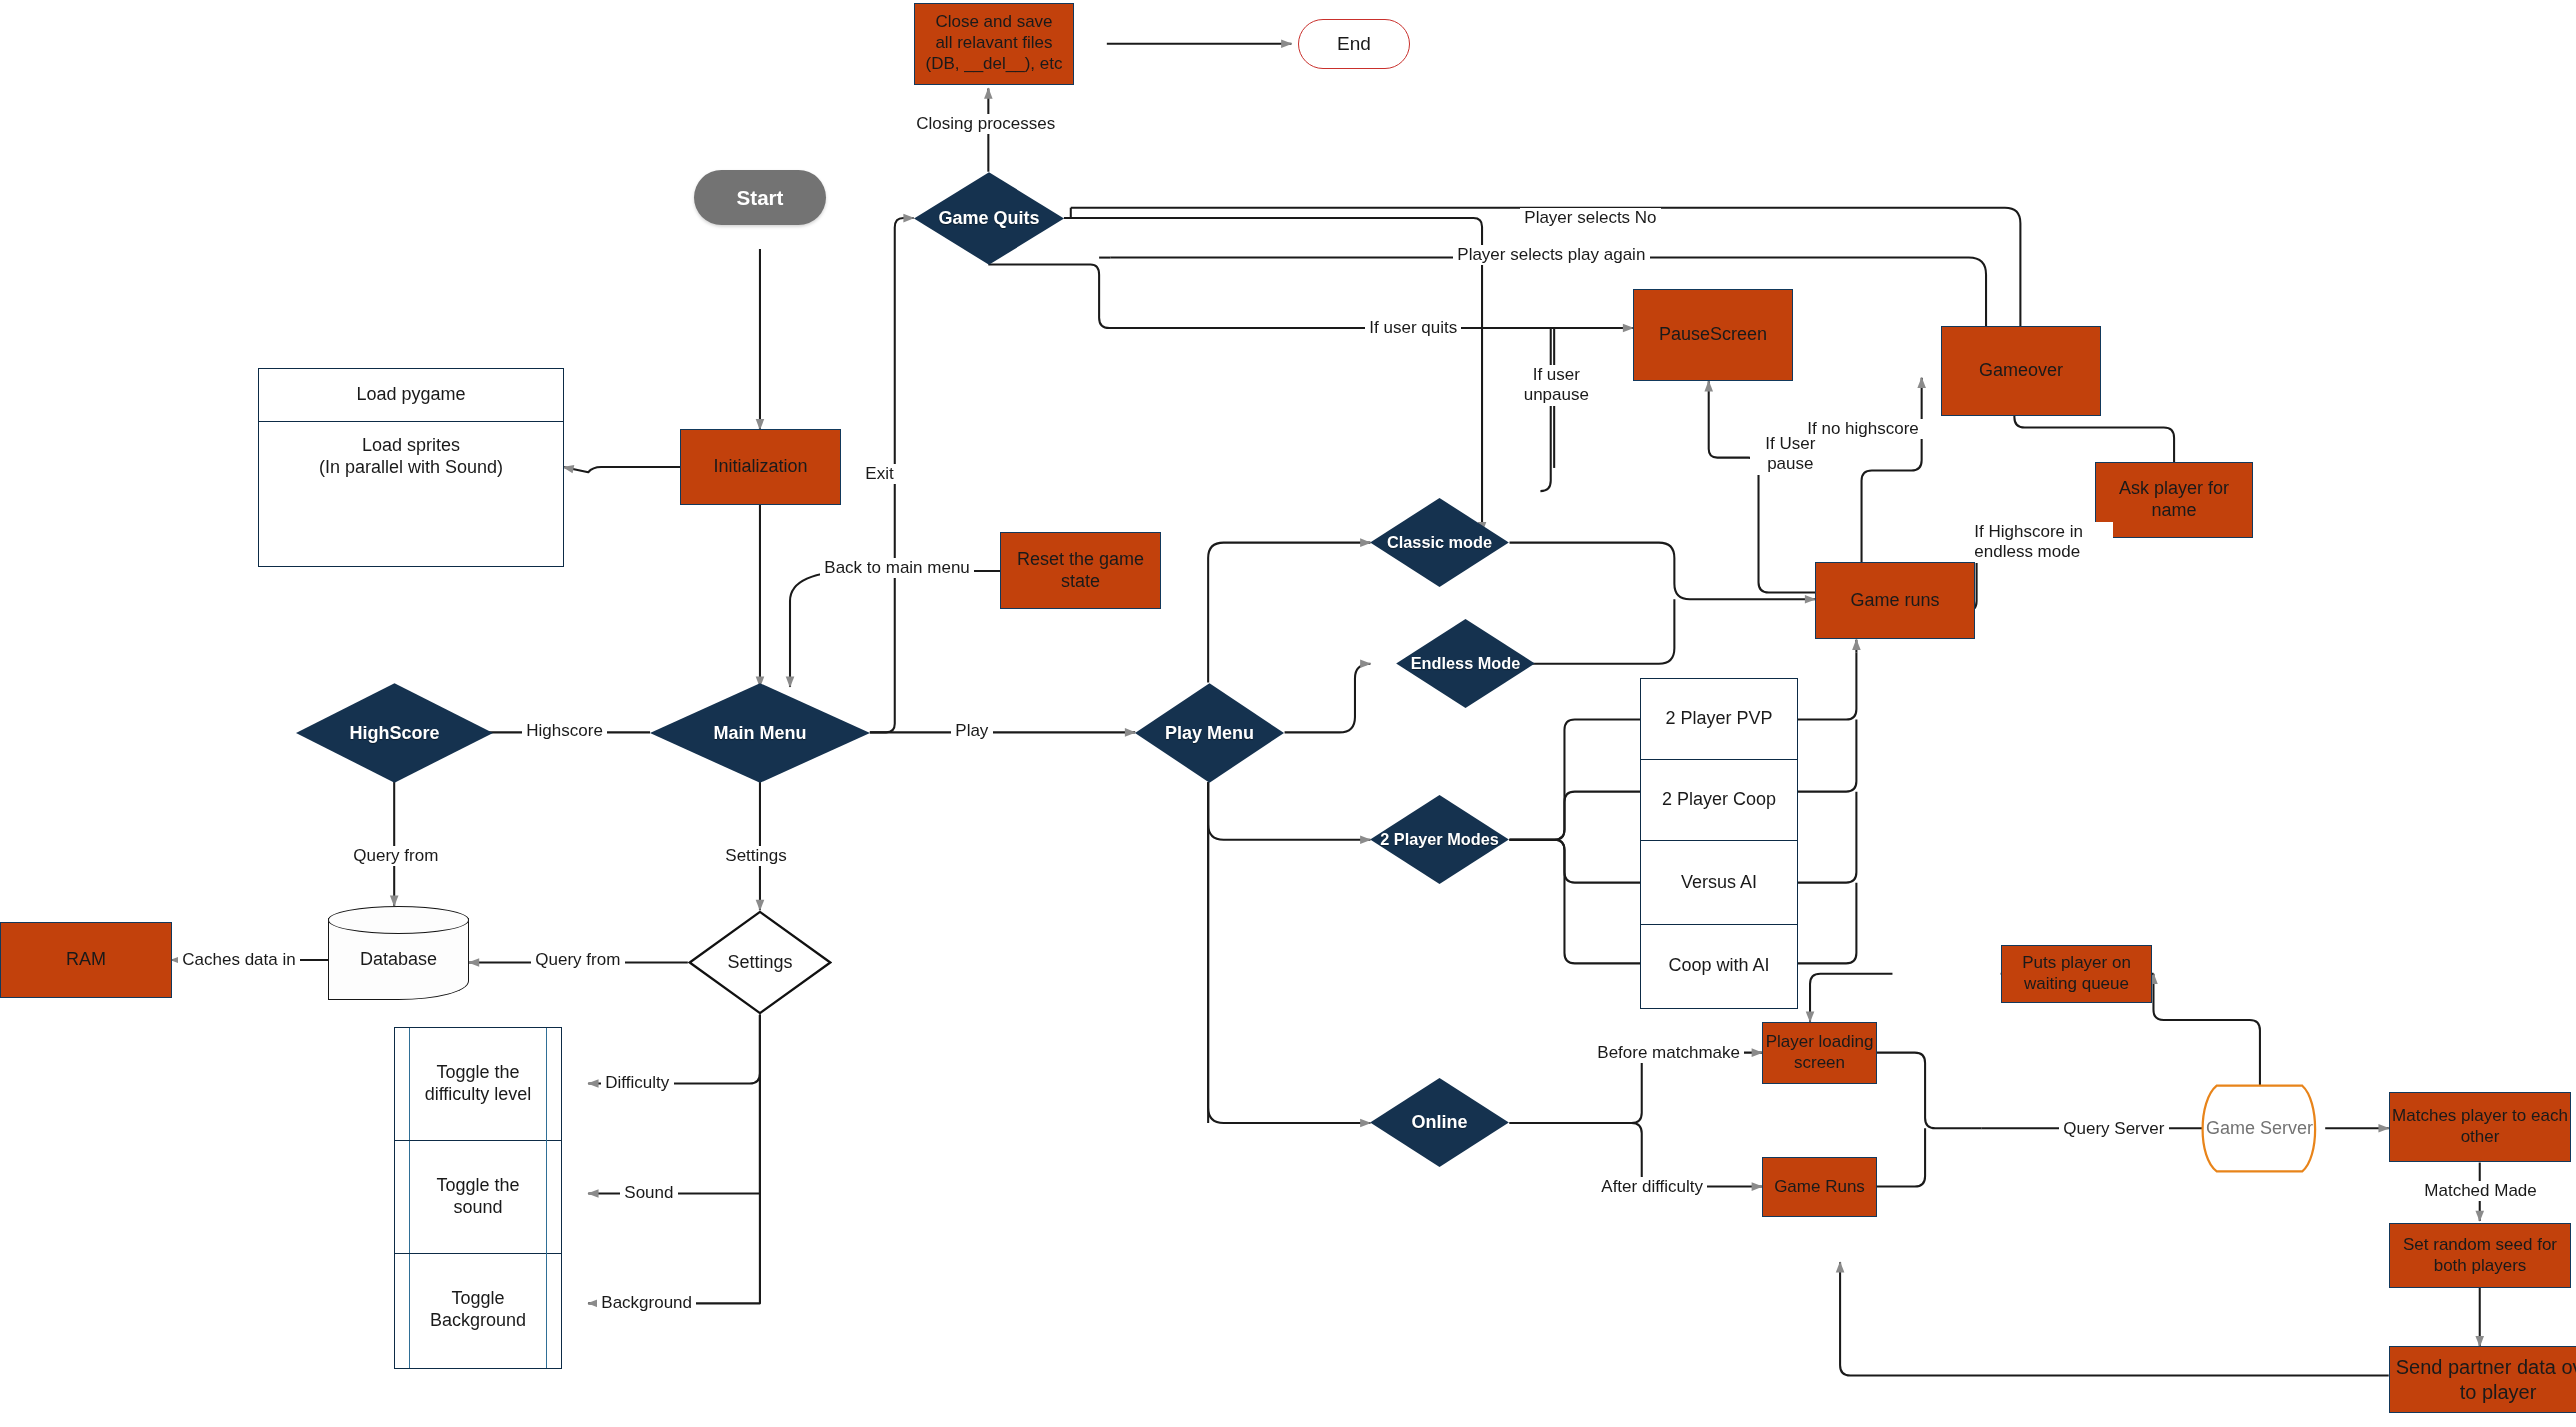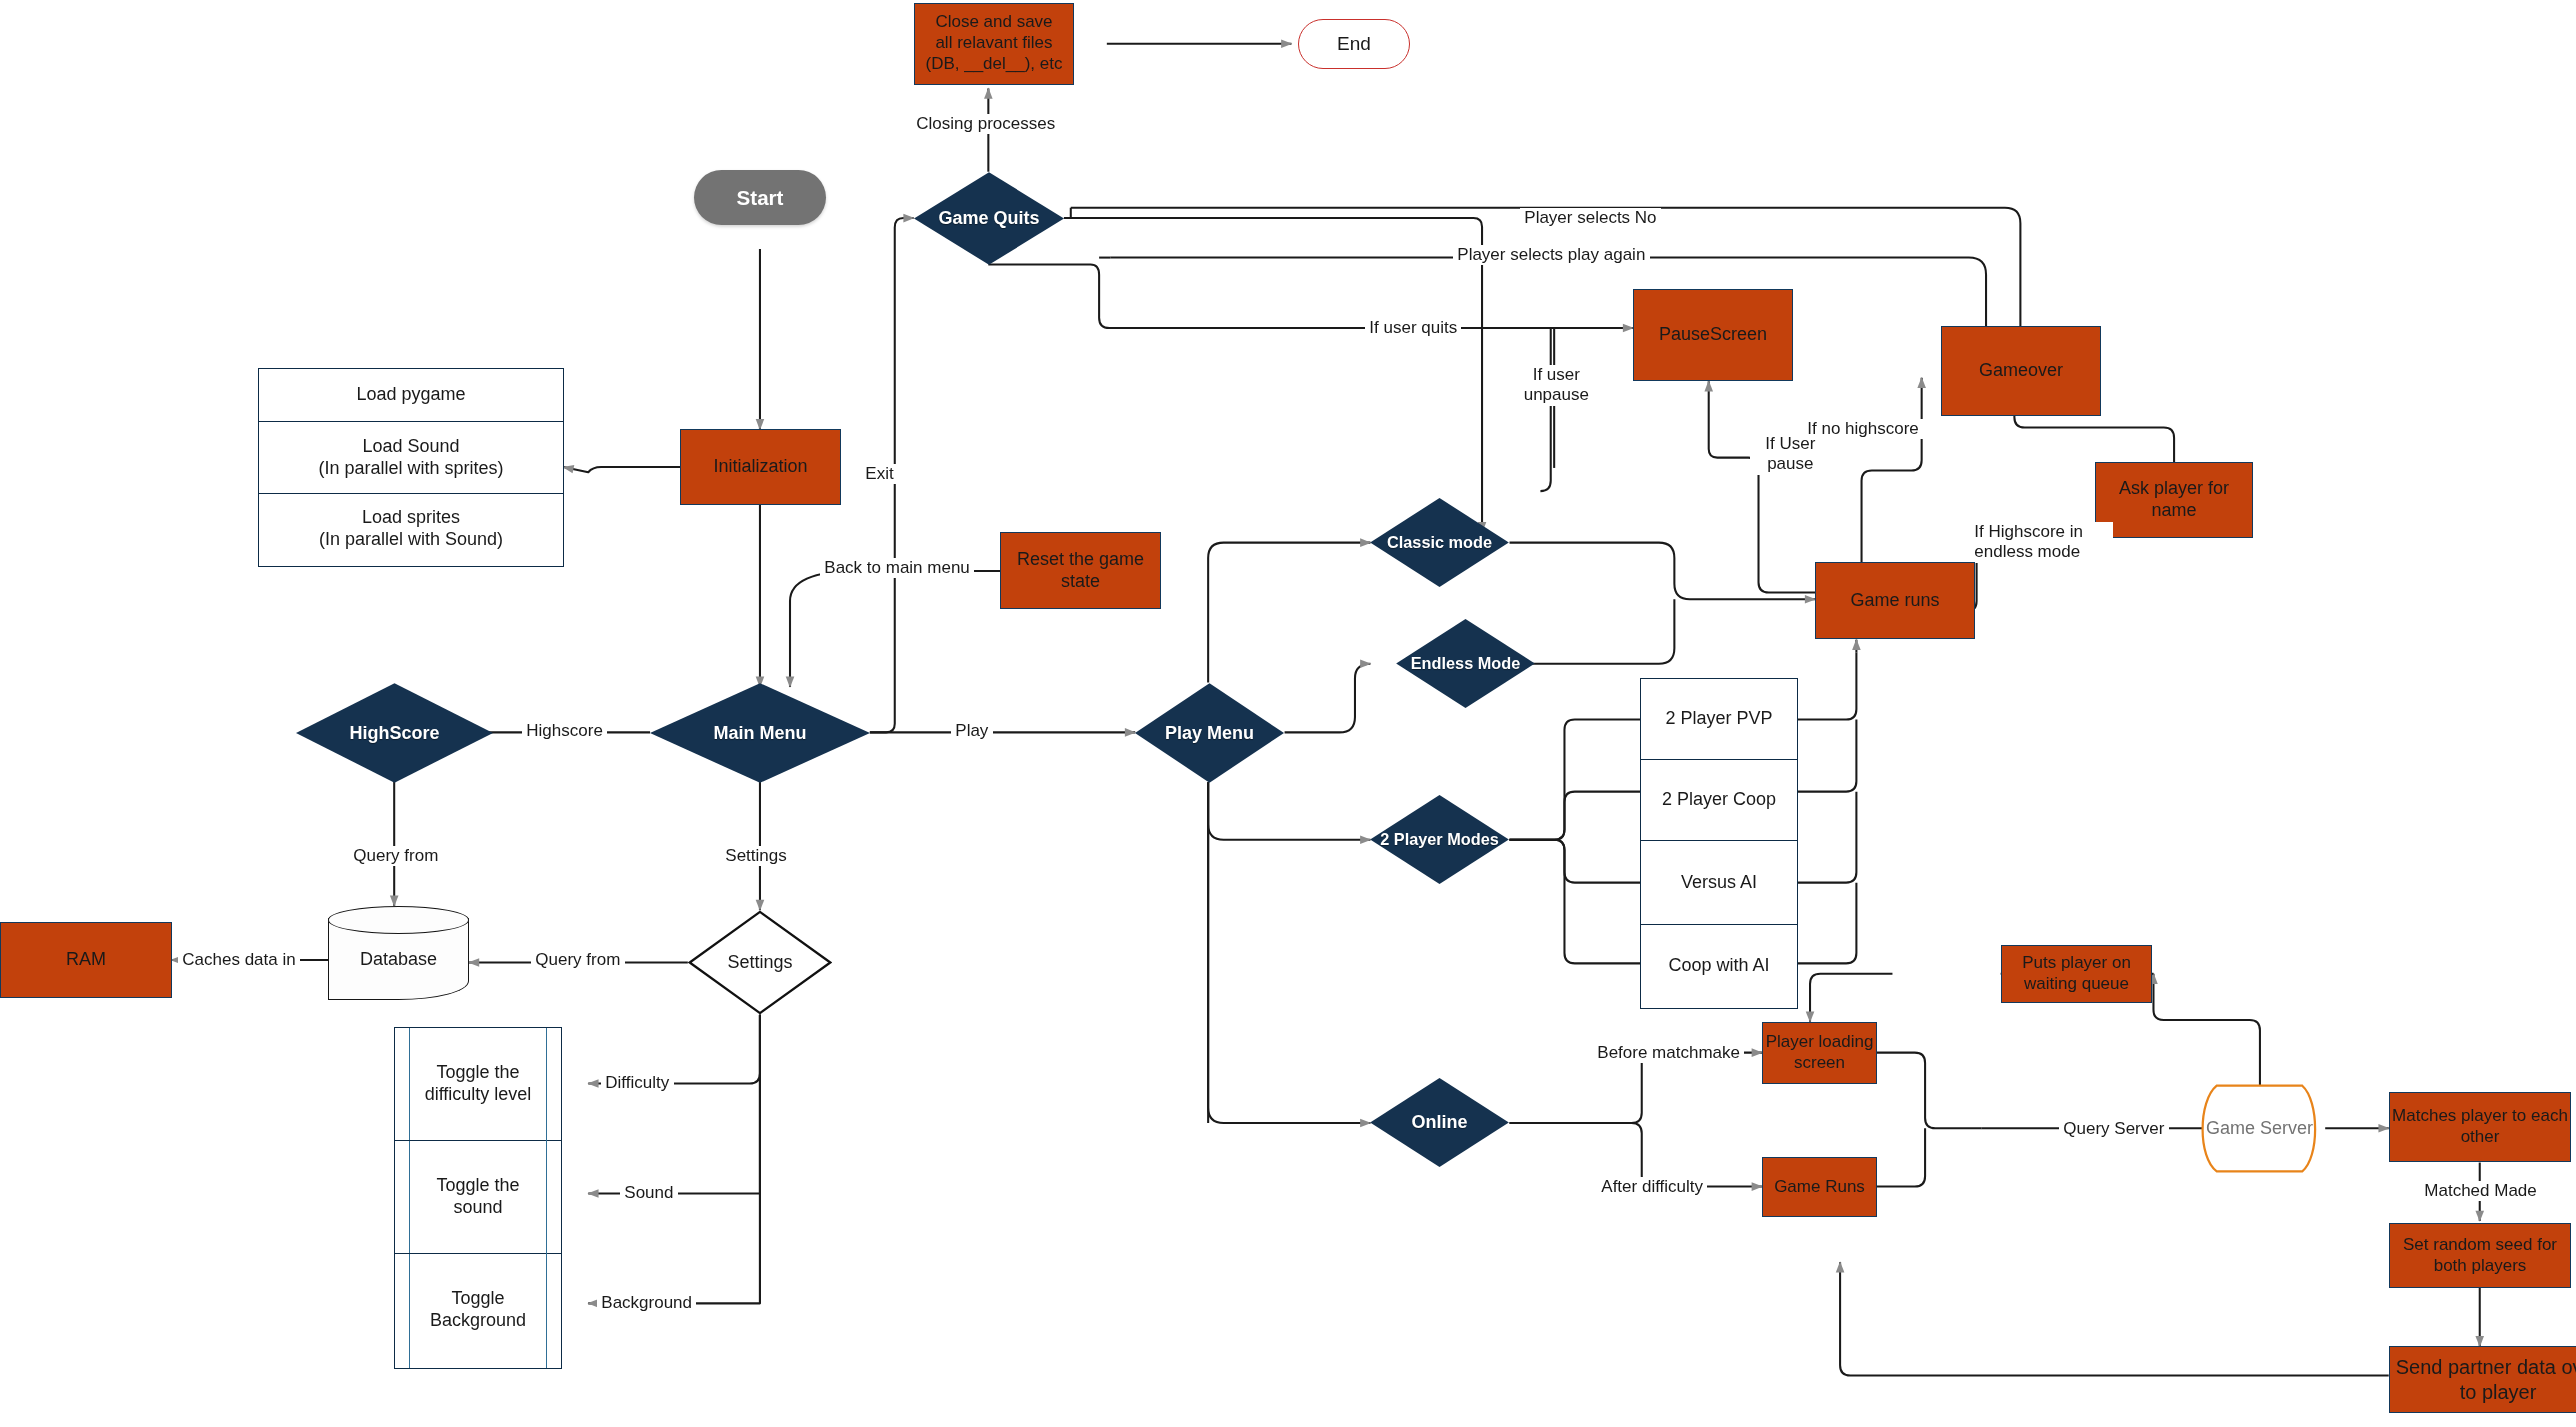--- a/index.html
+++ b/index.html
@@ -189,24 +189,20 @@
   </div>
 
   <div class="node start" style="left:694px;top:170px;width:132px;height:55px;">
     <span>Start</span>
   </div>
 
   <div class="stack" style="left:258px;top:368px;width:306px;height:199px;">
     <div class="row" style="height:53px;">
       <span>Load pygame</span>
     </div>
-    <div class="row" style="height:72px;">
-      <span style="white-space:pre-line">Load Sound
-(In parallel with sprites)</span>
-    </div>
     <div class="row" style="height:70px;">
       <span style="white-space:pre-line">Load sprites
 (In parallel with Sound)</span>
     </div>
   </div>
 
   <div class="node box" style="left:680px;top:429px;width:161px;height:76px;">
     <span>Initialization</span>
   </div>
 

